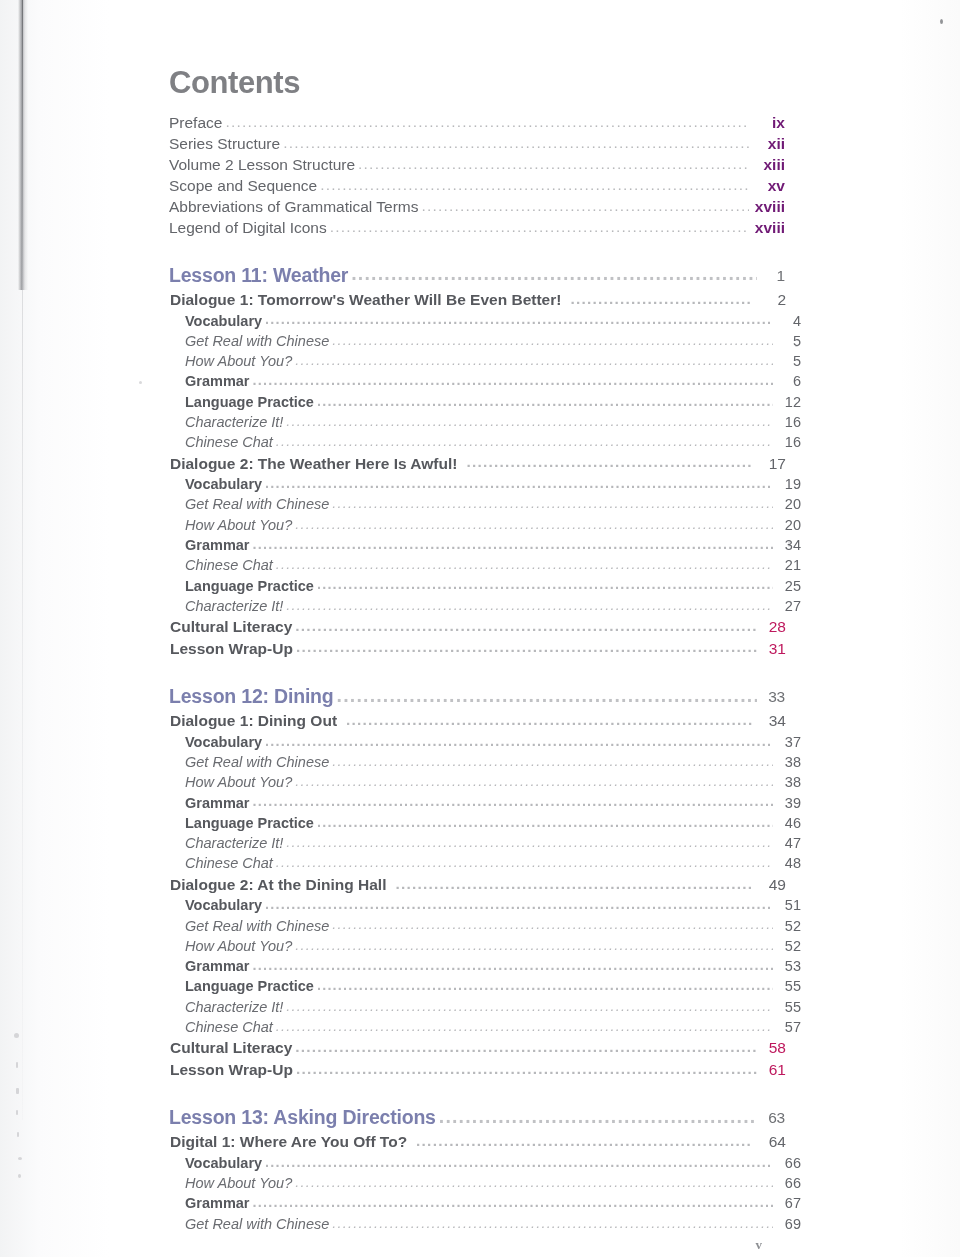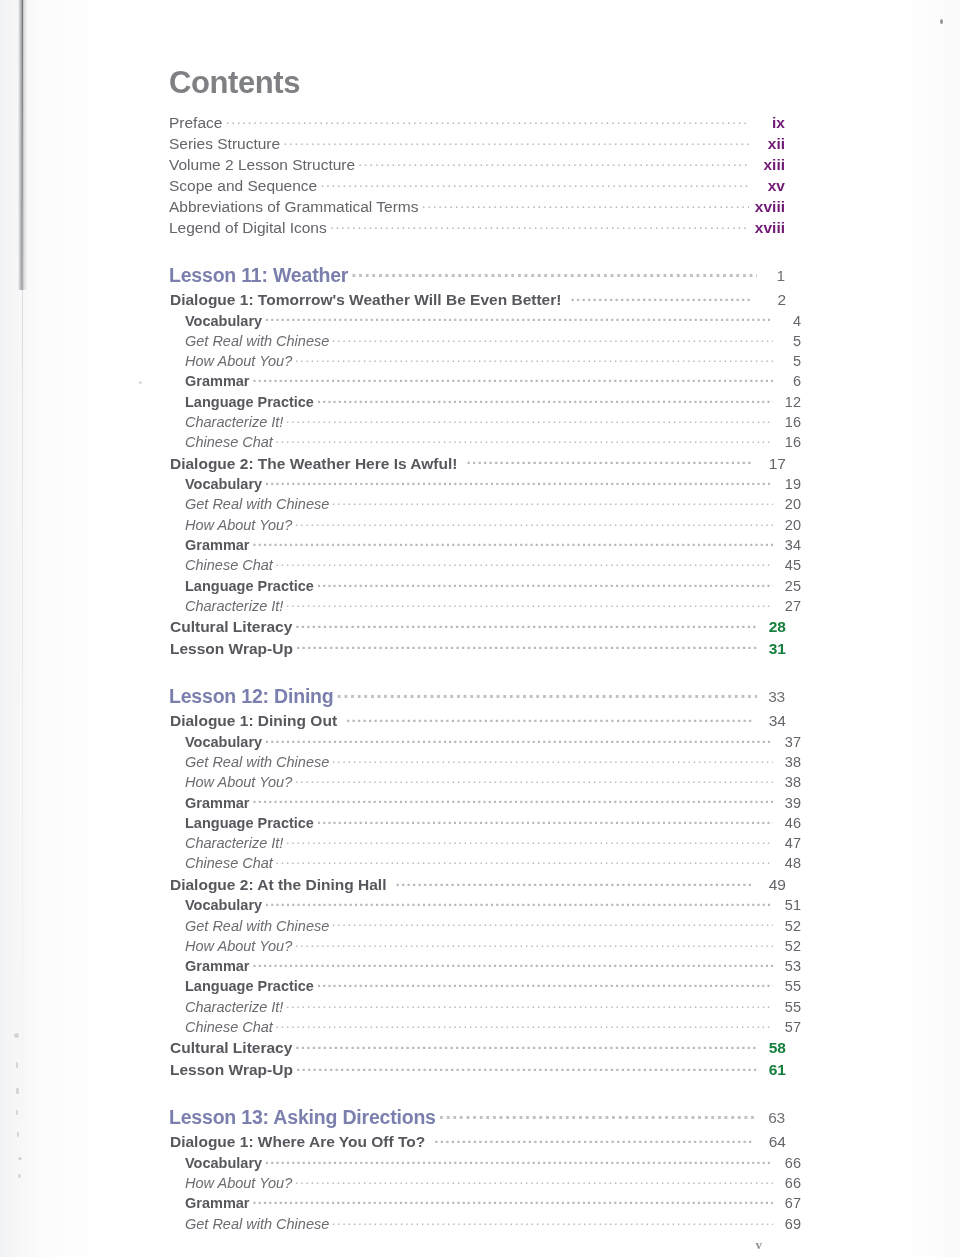--- a/index.html
+++ b/index.html
@@ -65,21 +65,21 @@
     font-size: 31px;
     font-weight: bold;
     letter-spacing: -0.4px;
     color: #7f8084;
     line-height: 1;
   }
 
   
   .row {
     display: flex;
-    align-items: center;
+    align-items: flex-end;
     width: 100%;
     white-space: nowrap;
   }
   .row .label {
     flex: 0 0 auto;
   }
   .row .leader {
     flex: 1 1 auto;
     overflow: hidden;
     margin: 0 2px 0 3px;
@@ -150,21 +150,21 @@
   .row.sub .pageno { color: #63656a; font-weight: normal; font-style: normal; min-width: 26px; }
 
   .row.section {
     font-size: 15.5px;
     font-weight: bold;
     color: #56585d;
     height: 21.5px;
     line-height: 21.5px;
     padding-left: 1px;
   }
-  .row.section .pageno { color: #15803d; font-weight: bold; min-width: 26px; }
+  .row.section .pageno { color: #be185d; font-weight: normal; min-width: 26px; }
 
   .folio {
     position: absolute;
     right: 22px;
     bottom: 16px;
     font-size: 13px;
     font-weight: bold;
     color: #8e9094;
     font-family: "Liberation Serif", serif;
   }
@@ -295,21 +295,21 @@
             <span class="pageno">20</span>
           </div>
           <div class="row sub b">
             <span class="label">Grammar</span>
             <span class="leader"></span>
             <span class="pageno">34</span>
           </div>
           <div class="row sub i">
             <span class="label">Chinese Chat</span>
             <span class="leader"></span>
-            <span class="pageno">45</span>
+            <span class="pageno">21</span>
           </div>
           <div class="row sub b">
             <span class="label">Language Practice</span>
             <span class="leader"></span>
             <span class="pageno">25</span>
           </div>
           <div class="row sub i">
             <span class="label">Characterize It!</span>
             <span class="leader"></span>
             <span class="pageno">27</span>
@@ -422,21 +422,21 @@
             <span class="pageno">61</span>
           </div>
         </div>
         <div class="lesson">
           <div class="row lesson-head">
             <span class="label">Lesson 13: Asking Directions</span>
             <span class="leader"></span>
             <span class="pageno">63</span>
           </div>
           <div class="row dialogue">
-            <span class="label">Dialogue 1: Where Are You Off To?</span>
+            <span class="label">Digital 1: Where Are You Off To?</span>
             <span class="leader"></span>
             <span class="pageno">64</span>
           </div>
           <div class="row sub b">
             <span class="label">Vocabulary</span>
             <span class="leader"></span>
             <span class="pageno">66</span>
           </div>
           <div class="row sub i">
             <span class="label">How About You?</span>

